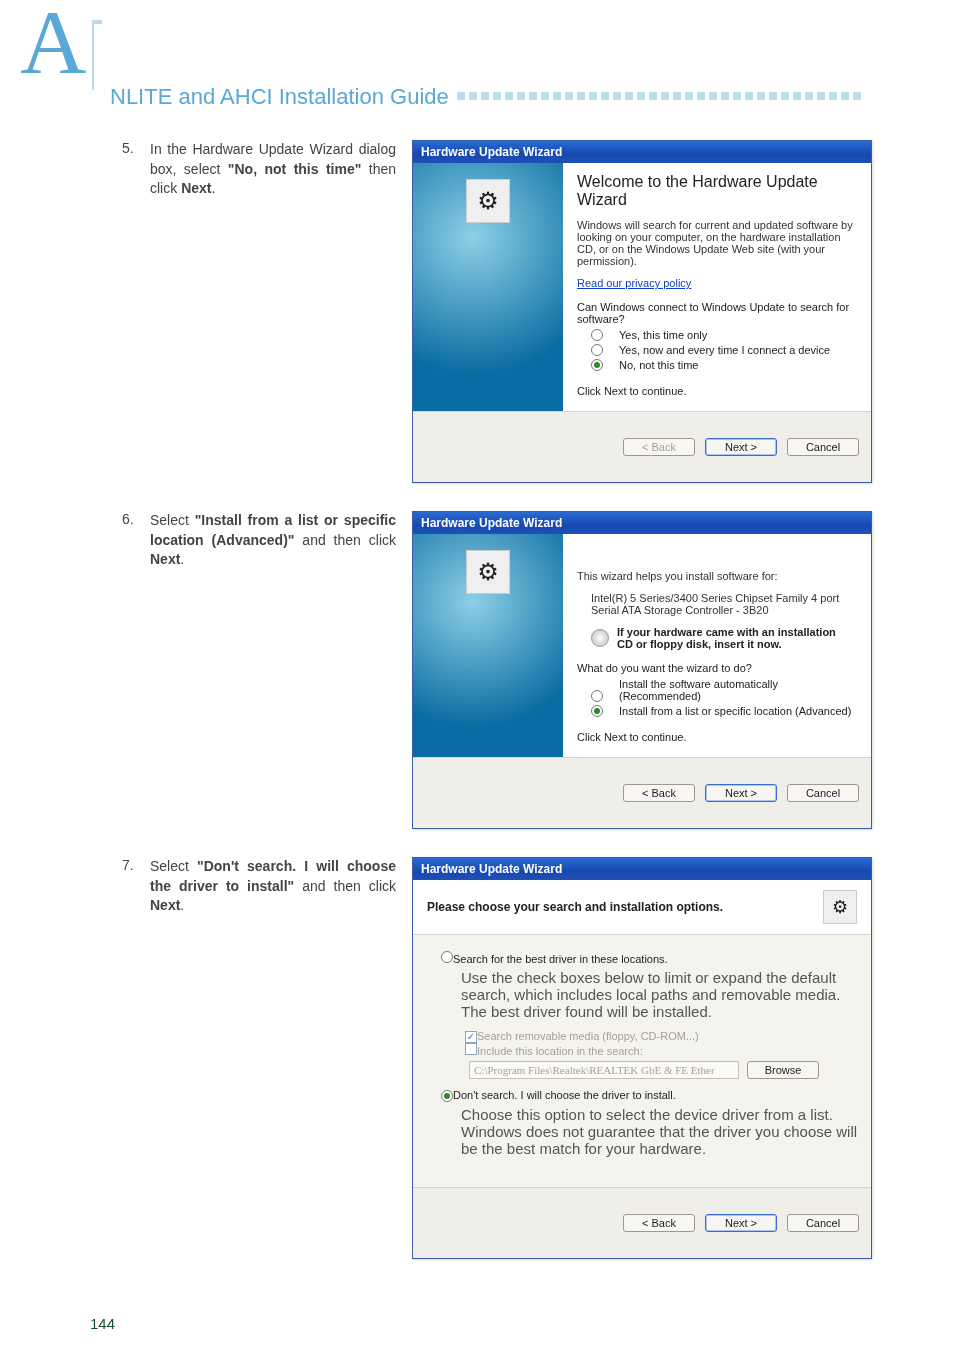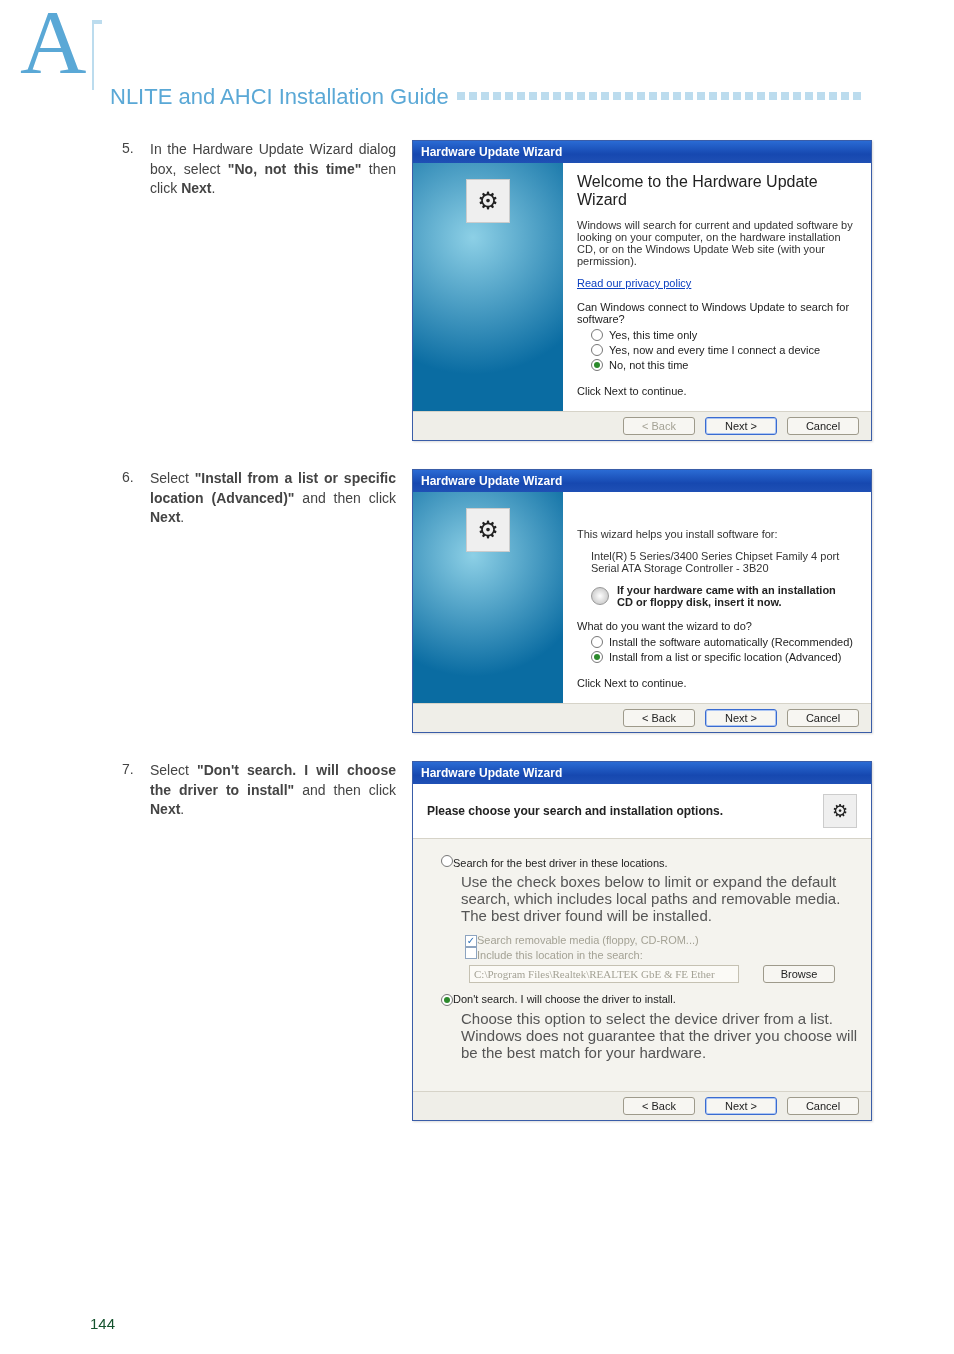--- a/index.html
+++ b/index.html
@@ -124,39 +124,39 @@
     font-size: 16px;
     font-weight: 500;
     color: #222;
     margin-bottom: 10px;
   }
   .content .para { margin-bottom: 10px; font-size: 11px; color: #333;}
   .content .link { color: #0b3fbf; text-decoration: underline; }
   .content .grp-label { margin-top: 12px; margin-bottom: 4px;}
   .content .radio-row,
   .content .check-row {
-    display:flex; align-items:flex-end; gap:6px;
+    display:flex; align-items:flex-end; gap:16px;
     margin: 3px 0 3px 14px; font-size: 11px;
   }
   .dot-r {
     width: 12px; height:12px; border:1px solid #777; border-radius:50%;
     display:inline-flex; align-items:center; justify-content:center;
     flex-shrink:0; background:#fff;
   }
   .dot-r.sel::after { content:""; width:6px; height:6px; background:#2c8a2c; border-radius:50%; }
   .chk {
     width: 12px; height:12px; border:1px solid #8da4c0;
     display:inline-flex; align-items:center; justify-content:center;
     flex-shrink:0; background:#fff; font-size:10px; color:#2c6fb7;
   }
   .content .note { margin-top: 14px; font-size:11px;}
   .footer {
     background: #efeee8;
     border-top: 1px solid #d6d3c8;
-    padding: 5px 12px;
+    padding: 26px 12px;
     display:flex; justify-content:flex-end; gap: 10px;
   }
   .footer button,
   .btn {
     font-family: Tahoma, sans-serif;
     font-size: 11px;
     padding: 2px 12px;
     background: #f7f6f2;
     border: 1px solid #9e9a8b;
     border-radius: 3px;
@@ -174,21 +174,21 @@
   }
   .sheet-head .h { font-weight:bold; font-size:12px;}
   .sheet-head .icn {
     width:34px; height:34px; background:#efefef; border:1px solid #ccc;
     display:flex; align-items:center; justify-content:center; font-size:18px;
   }
   .sheet-body { background:#f4f3ee; padding: 16px 12px 20px 28px; }
   .sheet-body .indent { margin-left: 20px; font-size:15px; color:#555; margin-top:4px; margin-bottom:10px;}
   .sheet-body .sub { margin-left: 24px; }
   .disabled-text { color:#a4a295; }
-  .path-row { display:flex; gap:24px; align-items:flex-start; margin-left: 28px; margin-top:4px;}
+  .path-row { display:flex; gap:8px; align-items:flex-start; margin-left: 28px; margin-top:4px;}
   .path-row input {
     font-family: Tahoma; font-size:11px;
     padding: 2px 4px; border:1px solid #c5c1b2; background:#fbfaf6; color:#a4a295;
     width: 270px;
   }
   .bold-note { font-weight: bold; }
   .insert-row { display:flex; gap:8px; align-items:center; margin: 10px 0 10px 14px;}
   .cd-icon { width:18px; height:18px; border-radius:50%; background: radial-gradient(#fff,#bbb); border:1px solid #999; flex-shrink:0;}
   .page-num {
     position: absolute;

